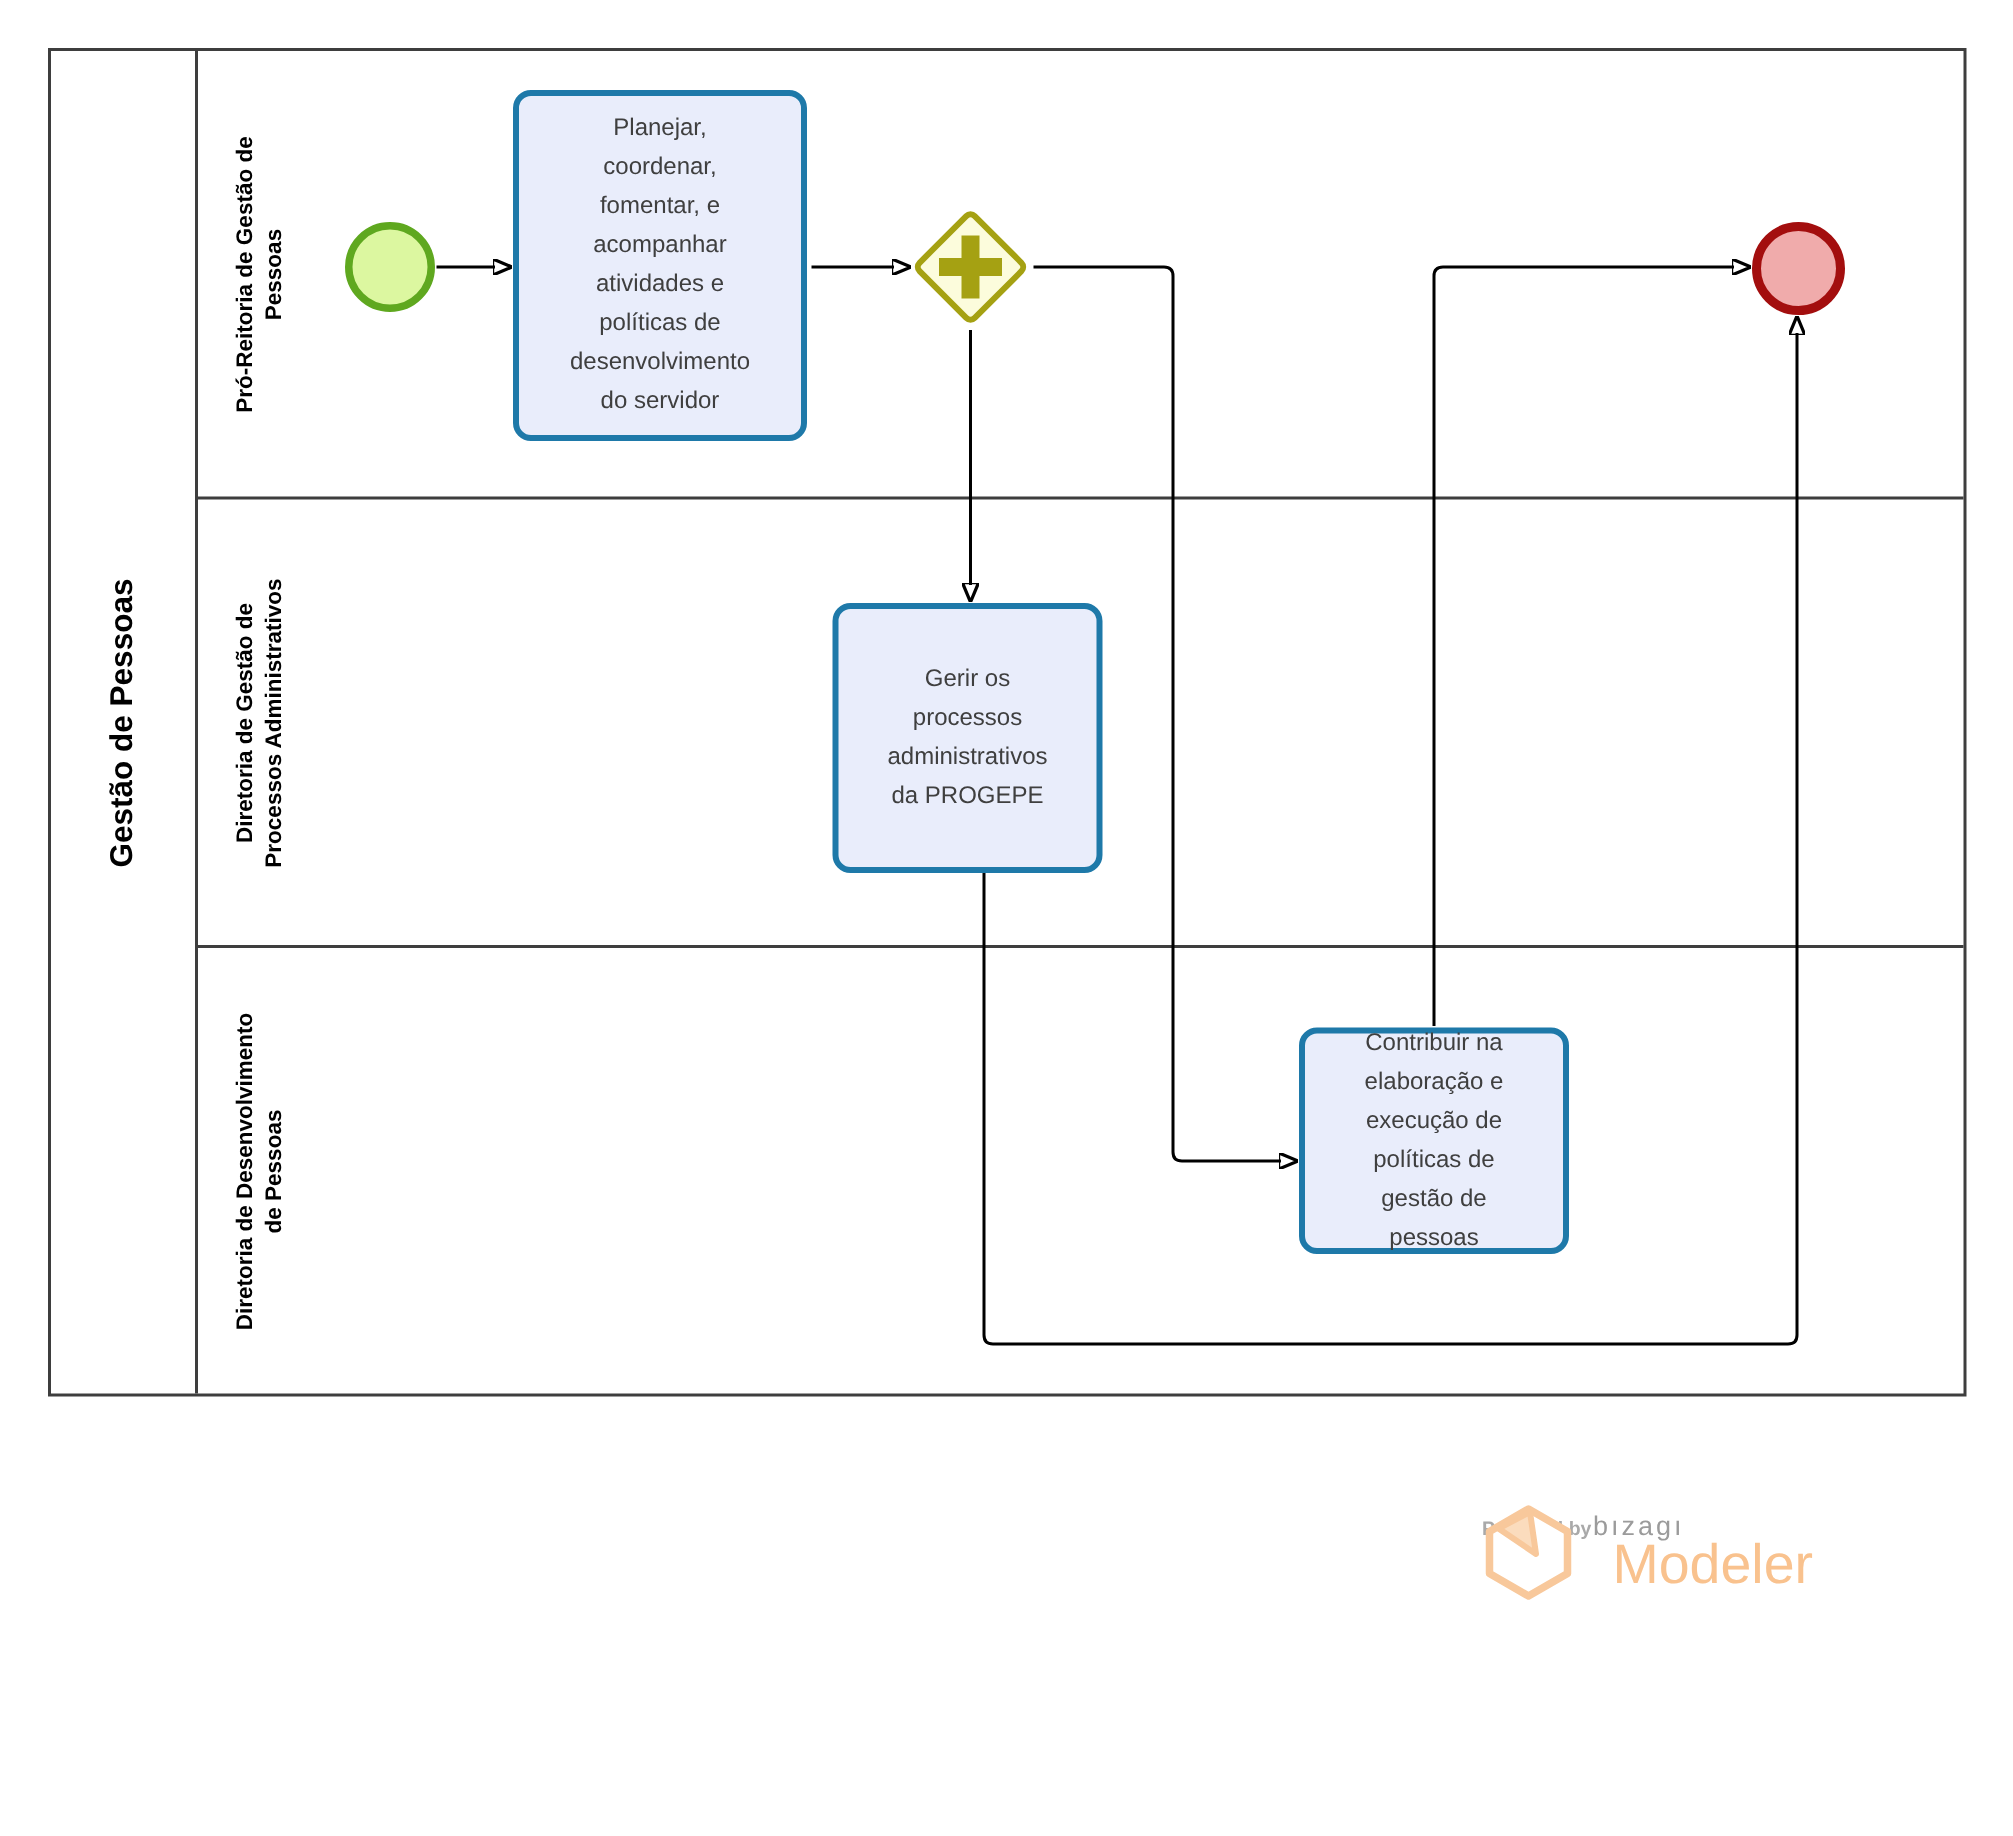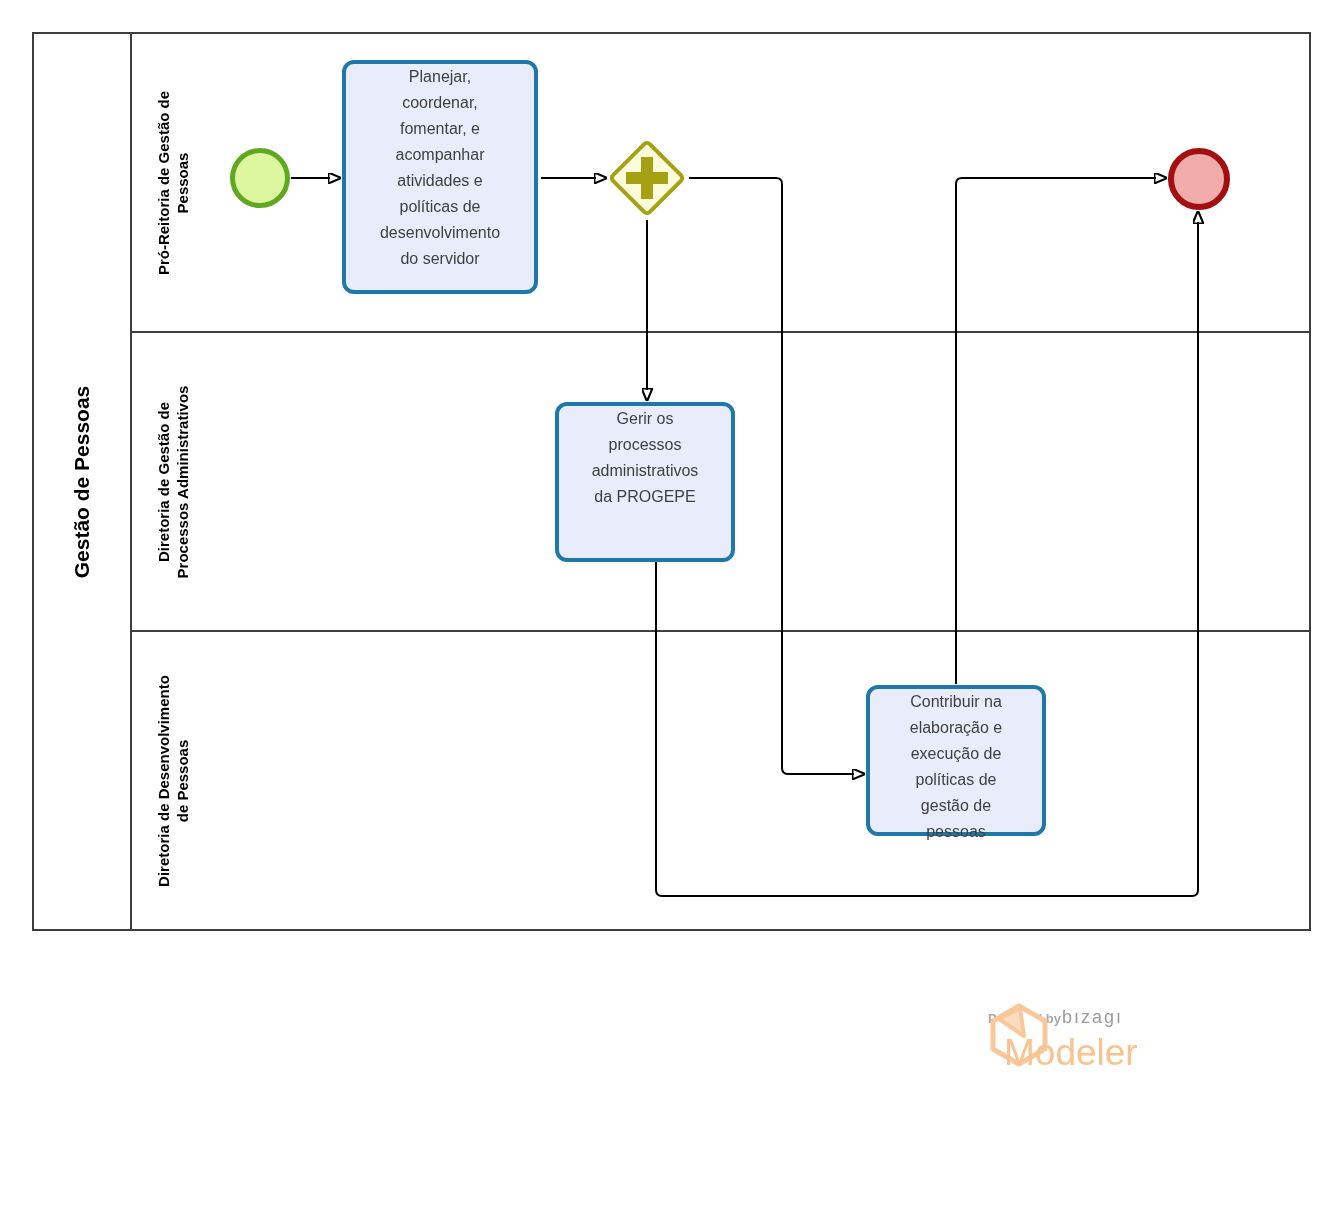--- a/index.html
+++ b/index.html
@@ -36,39 +36,39 @@
   .event-start{
     left:230px;top:148px;width:60px;height:60px;border-radius:50%;
     border:5px solid var(--start_border);background:var(--start_fill);
   }
   .event-end{
     left:1168px;top:148px;width:62px;height:62px;border-radius:50%;
     border:6px solid var(--end_border);background:var(--end_fill);
   }
   .task{
     border:4px solid var(--task_border);border-radius:12px;background:var(--task_fill);
-    display:flex;align-items:flex-start;justify-content:center;text-align:center;
+    display:flex;align-items:center;justify-content:center;text-align:center;
     color:var(--text);font-size:16px;line-height:26px;white-space:pre-line;
   }
   .task-planejar{left:342px;top:60px;width:196px;height:234px;}
-  .task-gerir{left:555px;top:402px;width:180px;height:160px;}
+  .task-gerir{left:555px;top:402px;width:180px;height:180px;}
   .task-contribuir{left:866px;top:685px;width:180px;height:151px;}
   .gateway{left:619px;top:150px;width:56px;height:56px;}
   .gateway-diamond{
     position:absolute;left:0;top:0;width:56px;height:56px;transform:rotate(45deg);
     border:4px solid var(--gateway_border);background:var(--gateway_fill);
     border-radius:6px;box-sizing:border-box;
   }
   .gateway-plus-h{position:absolute;left:7px;top:22px;width:42px;height:12px;background:var(--gateway_border);}
   .gateway-plus-v{position:absolute;left:22px;top:7px;width:12px;height:42px;background:var(--gateway_border);}
   
   .powered-by{position:absolute;left:988px;top:977px;font-size:13px;font-weight:bold;color:var(--powered_gray);z-index:1;margin-top:34px;}
   .logo-icon{position:absolute;left:988px;top:1003px;z-index:1;}
   .brand-name{position:absolute;left:1062px;top:1007px;font-size:18px;letter-spacing:2px;color:var(--brand_gray);z-index:1;text-align:right;}
-  .product-name{position:absolute;left:1004px;top:1022px;font-size:37px;color:var(--brand_orange);z-index:1;margin-top:10px;}
+  .product-name{position:absolute;left:1075px;top:1022px;font-size:37px;color:var(--brand_orange);z-index:1;}
 </style>
 </head>
 <body>
 
 <div class="canvas">
 
   <div class="pool">
     <div class="pool-title-band">
       <div class="pool-title">Gestão de Pessoas</div>
     </div>

